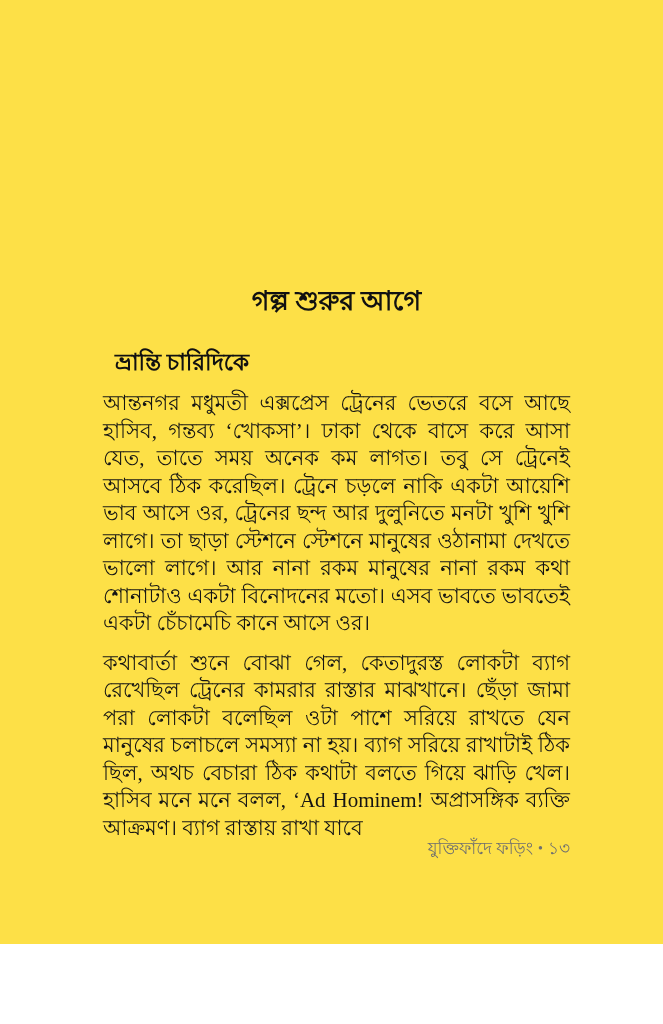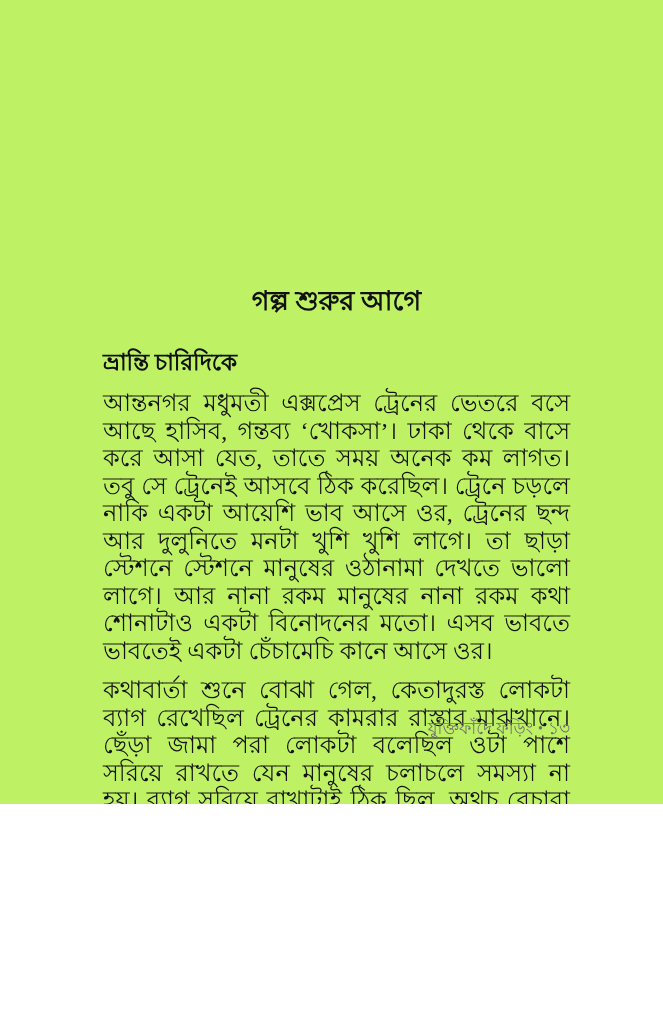--- a/index.html
+++ b/index.html
@@ -4,23 +4,23 @@
 <style>
   * { margin: 0; padding: 0; box-sizing: border-box; }
 
   html, body {
     background: #ffffff;
   }
 
   .book-page {
     position: relative;
     width: 663px;
-    height: 804px;
+    height: 944px;
     margin: 0 auto;
-    background: #bef264;
+    background: #fde047;
     color: #141414;
     font-family: "Liberation Serif", "DejaVu Serif", serif;
     overflow: hidden;
   }
 
   .content {
     position: absolute;
     left: 103px;
     top: 0;
     width: 467px;
@@ -35,37 +35,38 @@
     color: #111111;
   }
 
   .section-title {
     margin-top: 30px;
     text-align: left;
     font-size: 23px;
     font-weight: 700;
     line-height: 30px;
     color: #111111;
+    margin-left: 12px;
   }
 
   .body-text { margin-top: 2px; }
 
   .body-text p {
     margin-top: 12px;
-    font-size: 24px;
+    font-size: 21px;
     line-height: 27.5px;
     text-align: justify;
     text-justify: inter-word;
     color: #141414;
   }
 
   .page-footer {
     position: absolute;
     right: 93px;
-    bottom: 64px;
+    bottom: 84px;
     font-size: 17px;
     line-height: 22px;
     color: #6f6f6f;
     white-space: nowrap;
   }
 
   .page-footer .dot {
     display: inline-block;
     margin: 0 5px;
     font-size: 14px;

